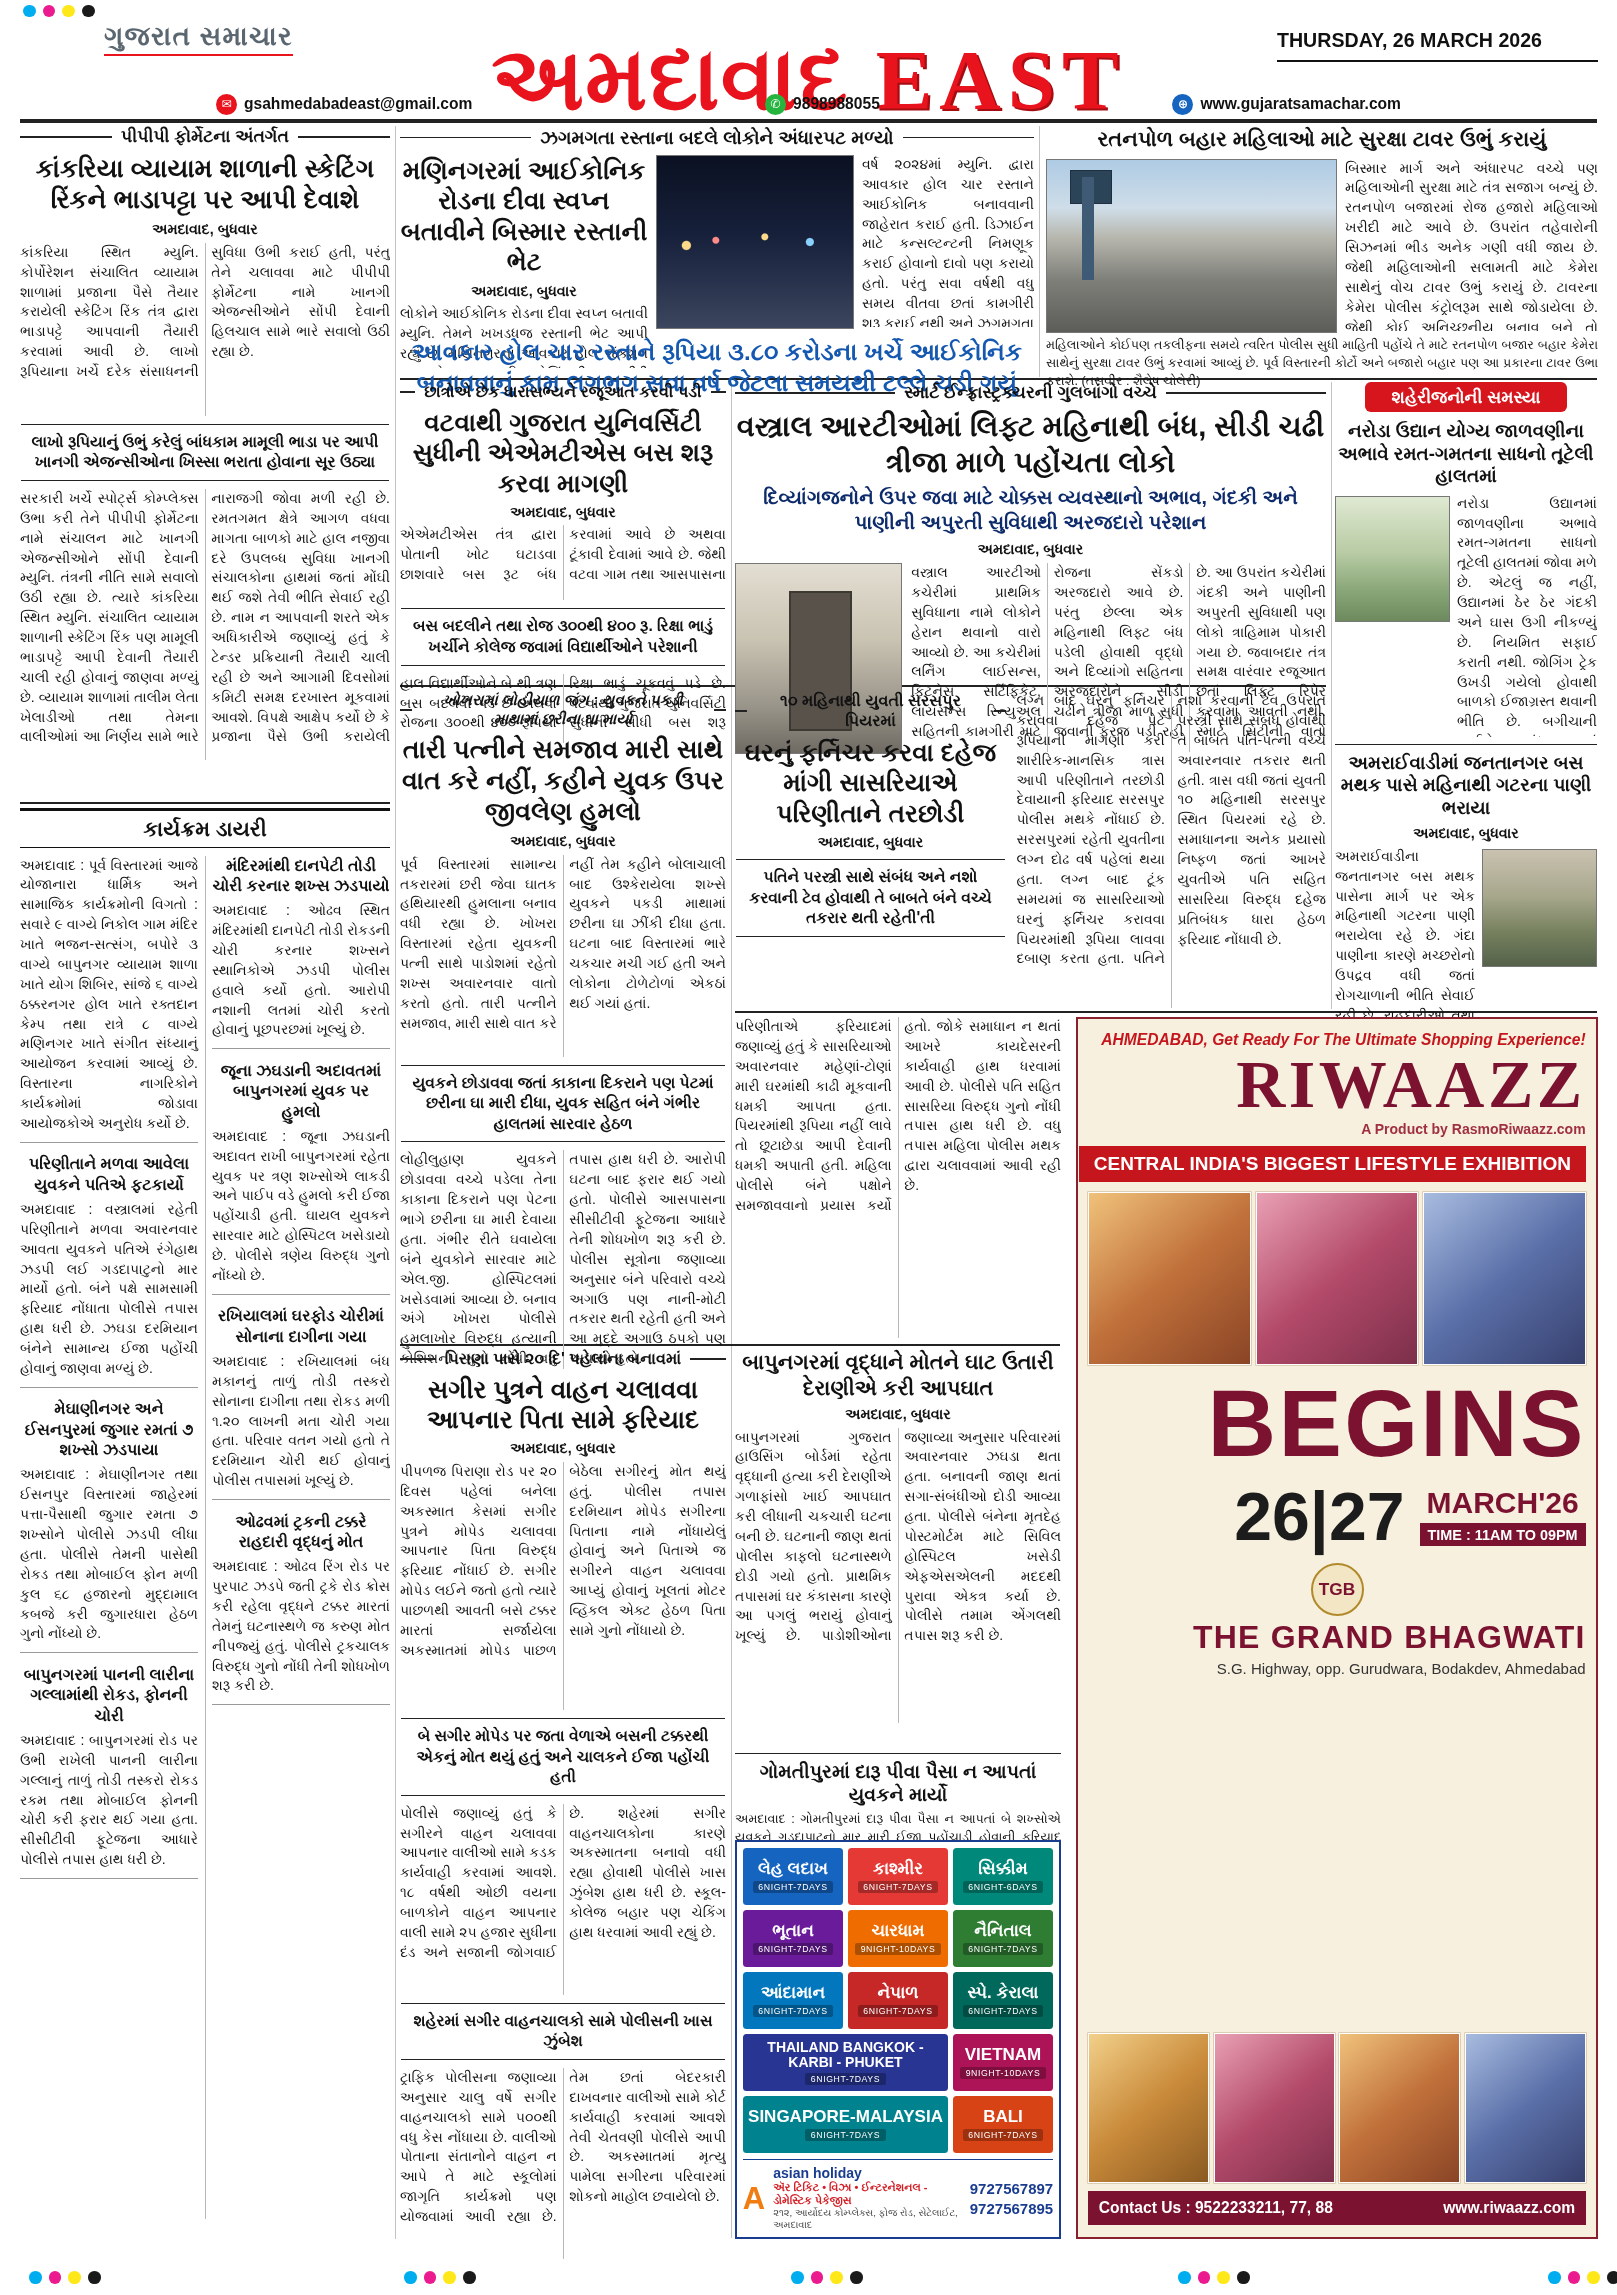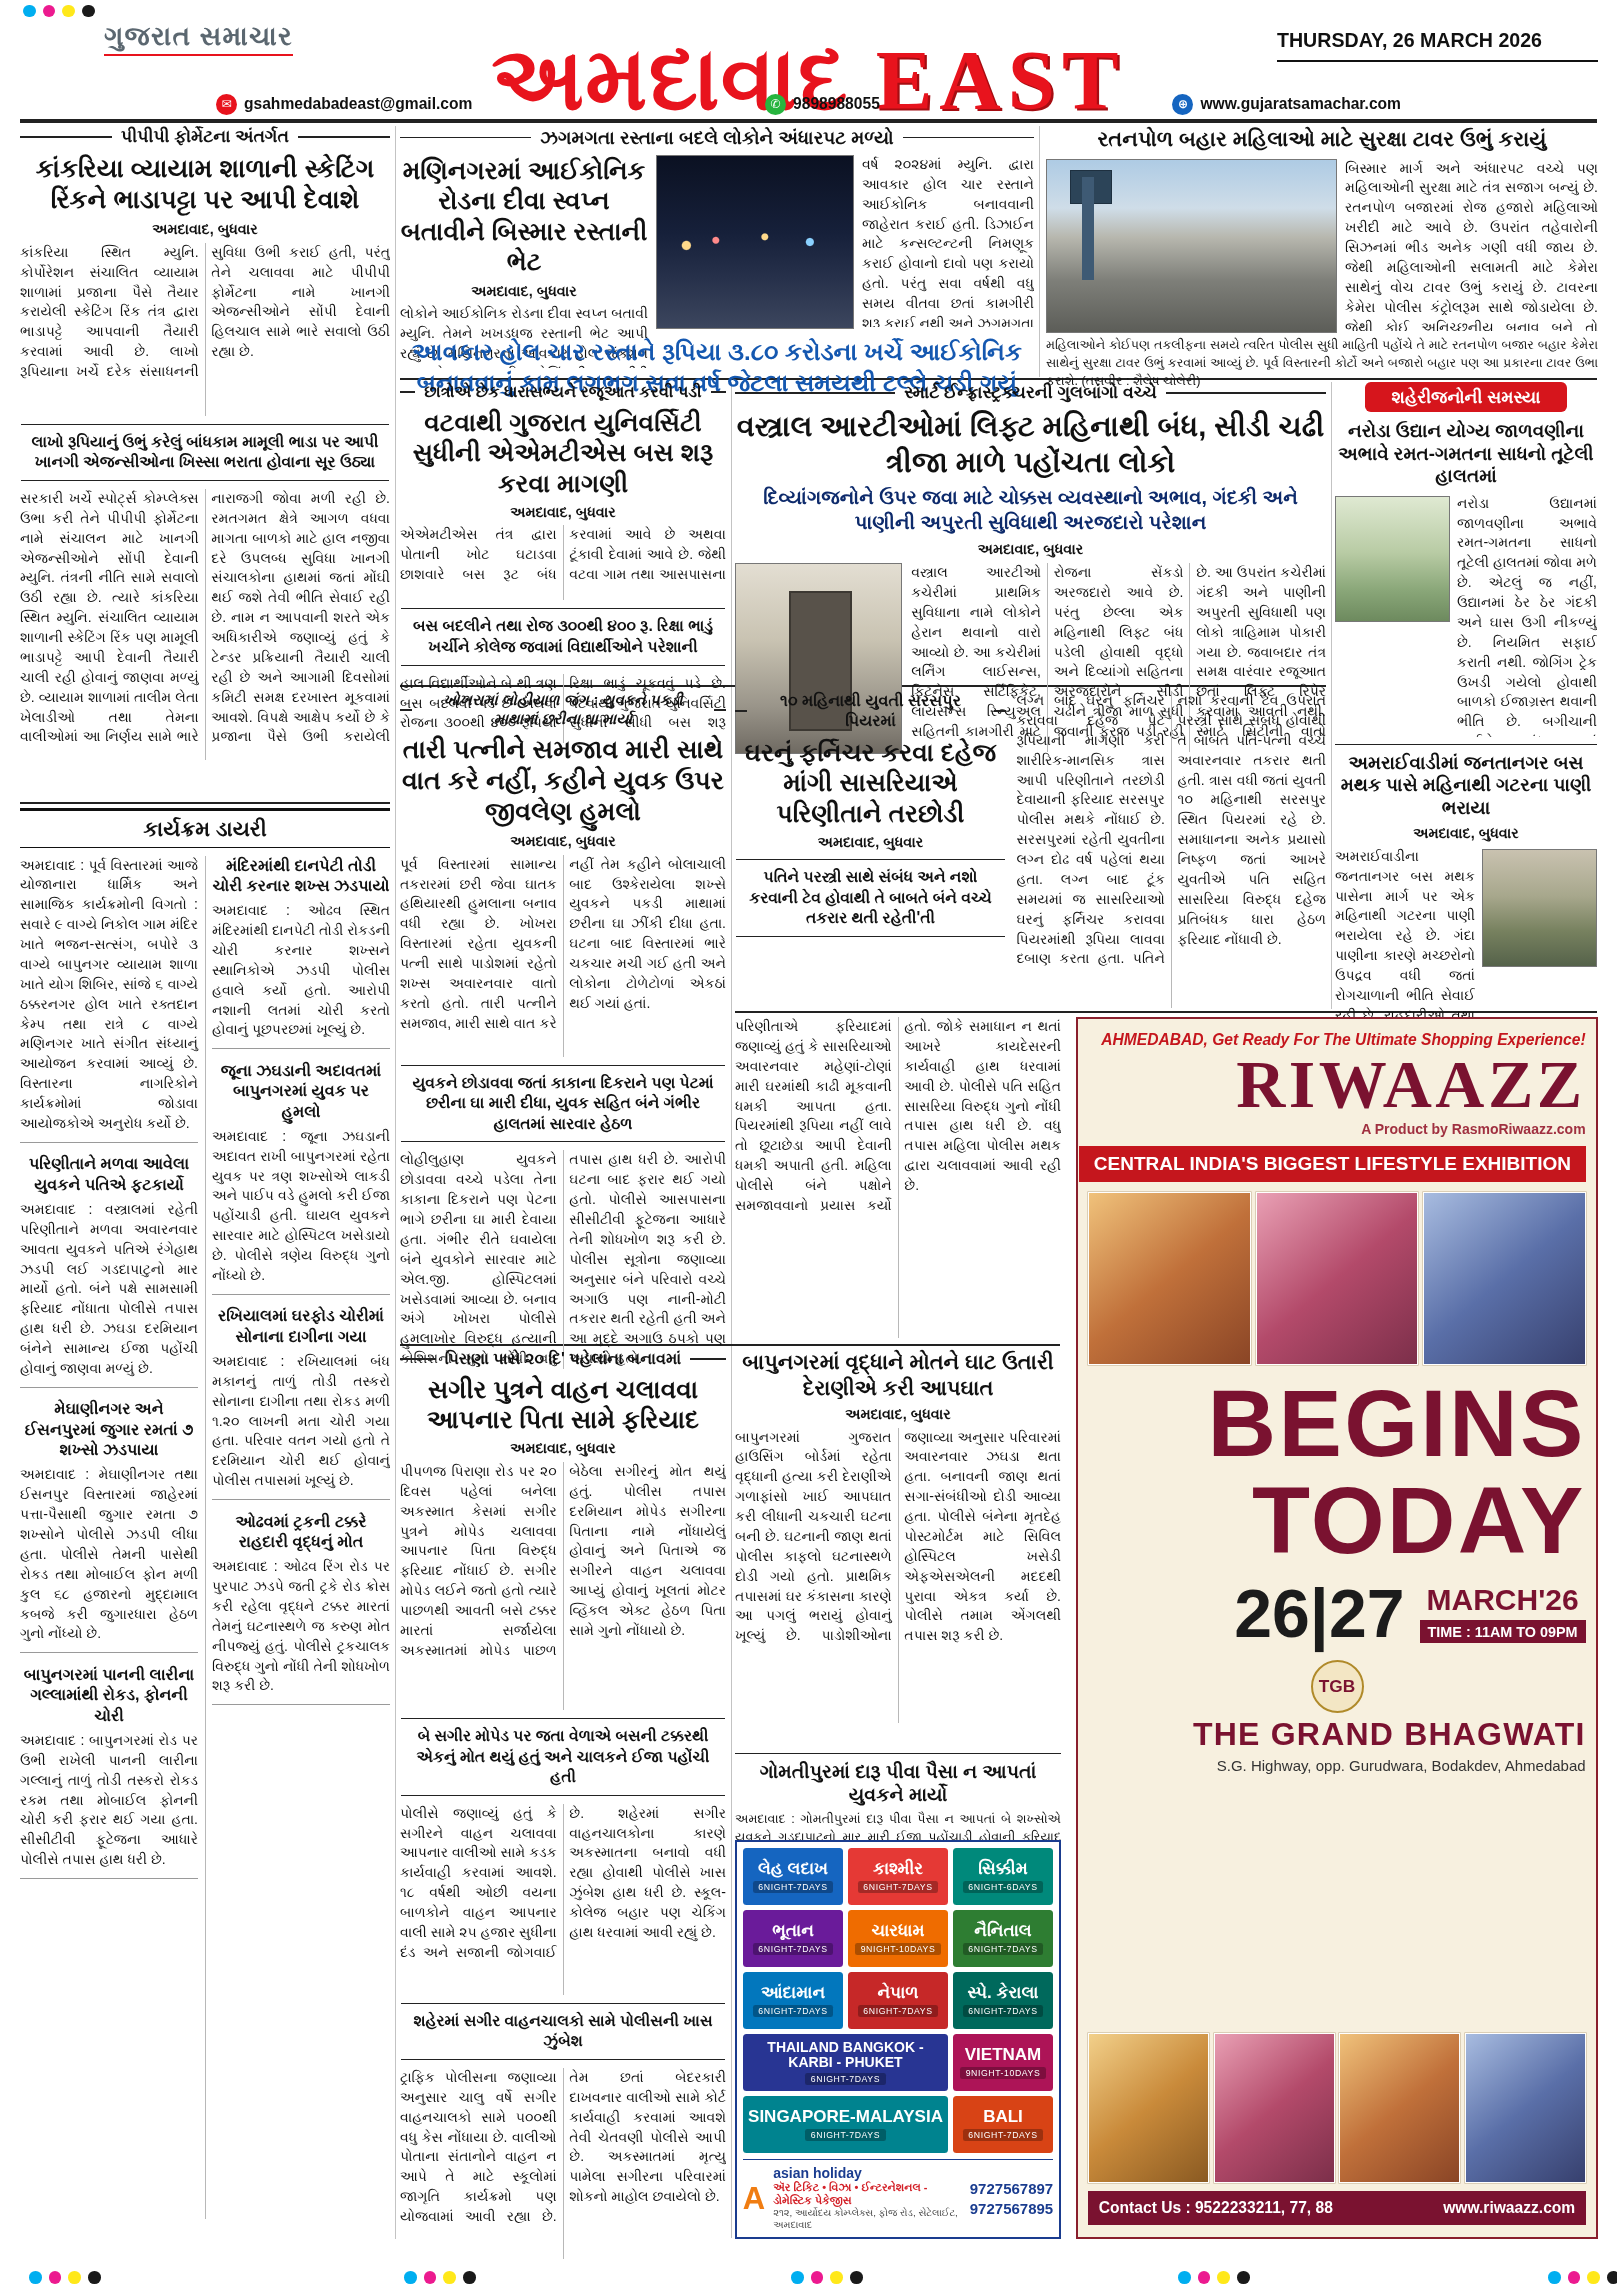--- a/index.html
+++ b/index.html
@@ -376,21 +376,20 @@
   <div class="rw-tag">AHMEDABAD, Get Ready For The Ultimate Shopping Experience!</div>
   <div class="rw-brand">RIWAAZZ</div>
   <div class="rw-sub">A Product by RasmoRiwaazz.com</div>
   <div class="rw-banner">CENTRAL INDIA'S BIGGEST LIFESTYLE EXHIBITION</div>
   <div class="rw-collage">
     <div class="expo e1"></div>
     <div class="expo e2"></div>
     <div class="expo e3"></div>
   </div>
   <div class="rw-begins">BEGINS</div>
-  <div class="rw-begins">TODAY</div>
   <div class="rw-dates">
     <div class="rw-2627">26|27</div>
     <div>
       <div class="rw-month">MARCH'26</div>
       <div class="rw-time">TIME : 11AM TO 09PM</div>
     </div>
   </div>
   <div class="rw-tgb">TGB</div>
   <div class="rw-venue">THE GRAND BHAGWATI</div>
   <div class="rw-addr">S.G. Highway, opp. Gurudwara, Bodakdev, Ahmedabad</div>

